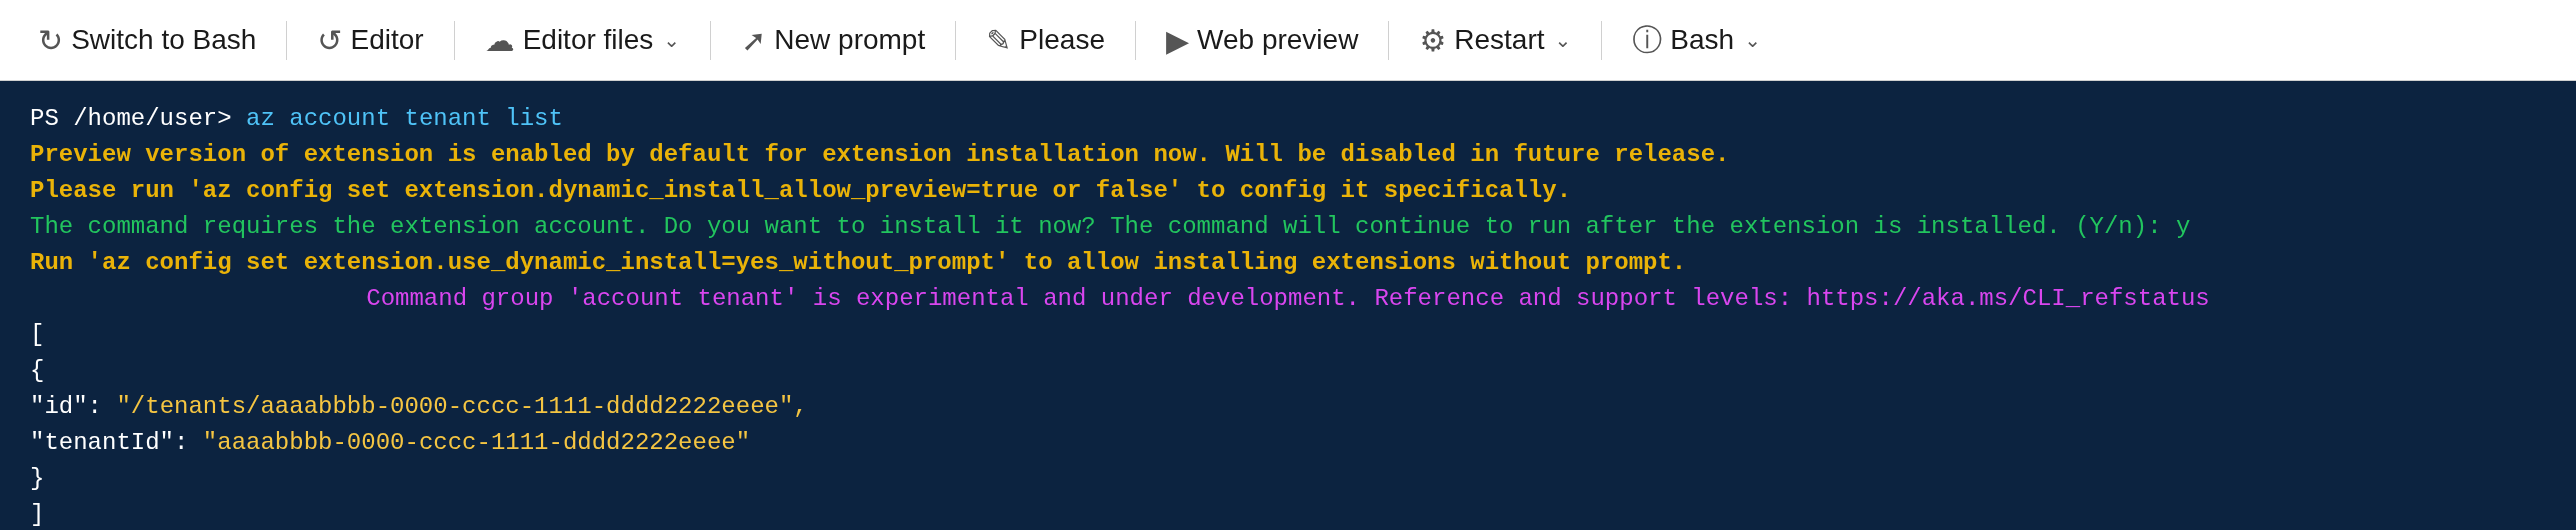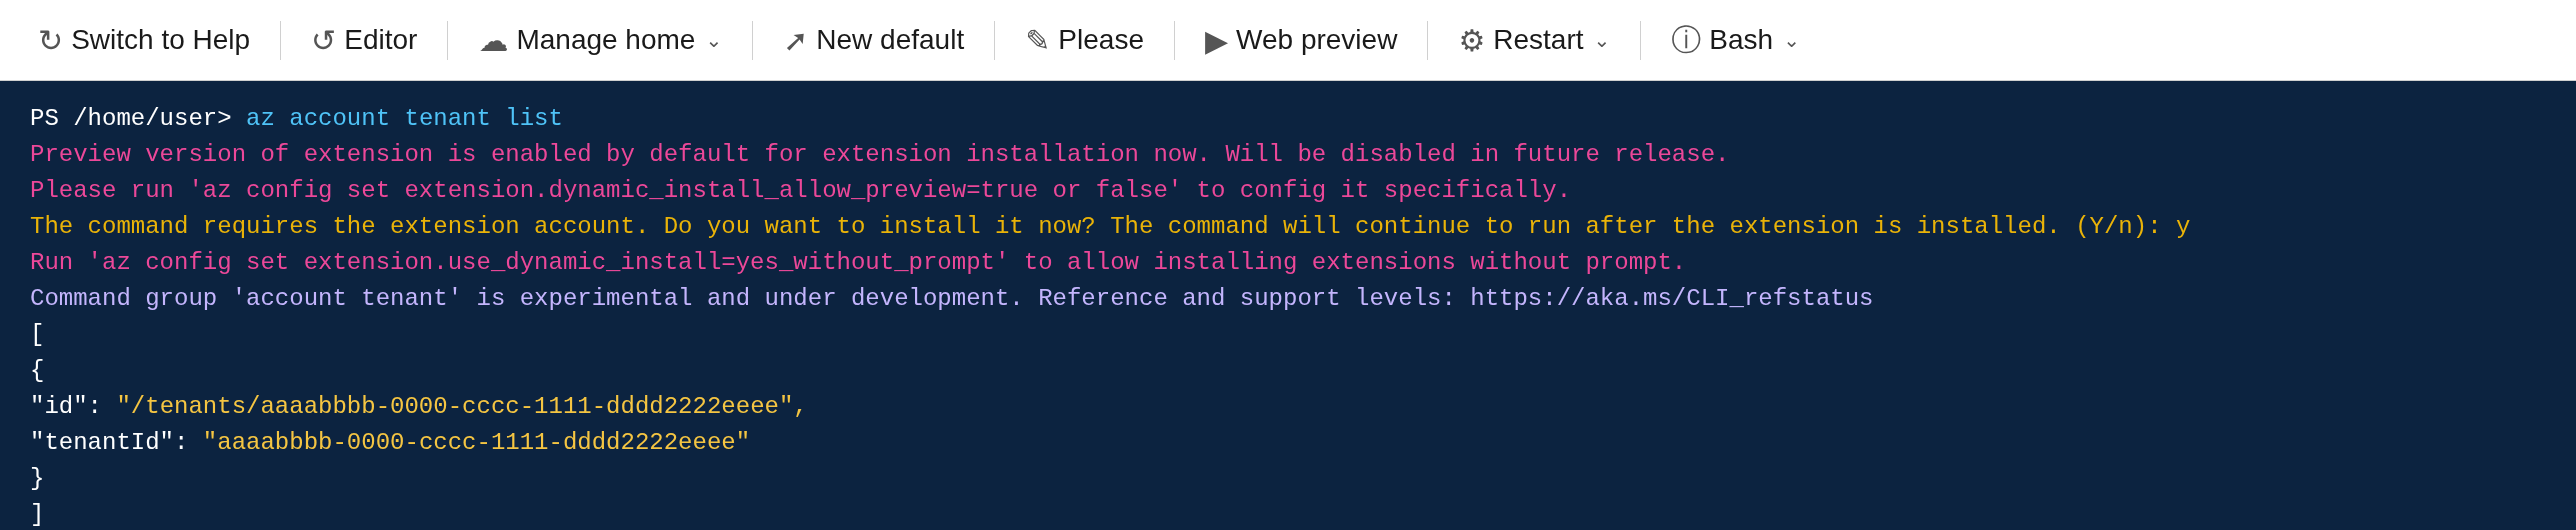--- a/index.html
+++ b/index.html
@@ -77,29 +77,31 @@
 
     .line-prompt .prompt-path {
       color: #ffffff;
     }
 
     .line-prompt .prompt-cmd {
       color: #4fc3f7;
     }
 
     .line-yellow {
-      color: #ec4899;
+      color: #eab308;
+      font-weight: bold;
     }
 
     .line-white {
-      color: #eab308;
+      color: #22c55e;
     }
 
     .line-teal {
-      color: #c4b5fd;
+      color: #d946ef;
+      text-align: center;
     }
 
     .json-white {
       color: #ffffff;
     }
 
     .json-key {
       color: #ffffff;
     }
 
@@ -107,43 +109,43 @@
       color: #f5c542;
     }
   </style>
 </head>
 <body>
 
 <div class="toolbar">
 
   <button class="toolbar-btn">
     <span class="icon">↻</span>
-    <span>Switch to Help</span>
+    <span>Switch to Bash</span>
   </button>
 
   <div class="toolbar-divider"></div>
 
   <button class="toolbar-btn">
     <span class="icon">↺</span>
     <span>Editor</span>
   </button>
 
   <div class="toolbar-divider"></div>
 
   <button class="toolbar-btn">
     <span class="icon">☁</span>
-    <span>Manage home</span>
+    <span>Editor files</span>
     <span class="chevron">⌄</span>
   </button>
 
   <div class="toolbar-divider"></div>
 
   <button class="toolbar-btn">
     <span class="icon">➚</span>
-    <span>New default</span>
+    <span>New prompt</span>
   </button>
 
   <div class="toolbar-divider"></div>
 
   <button class="toolbar-btn">
     <span class="icon">✎</span>
     <span>Please</span>
   </button>
 
   <div class="toolbar-divider"></div>

